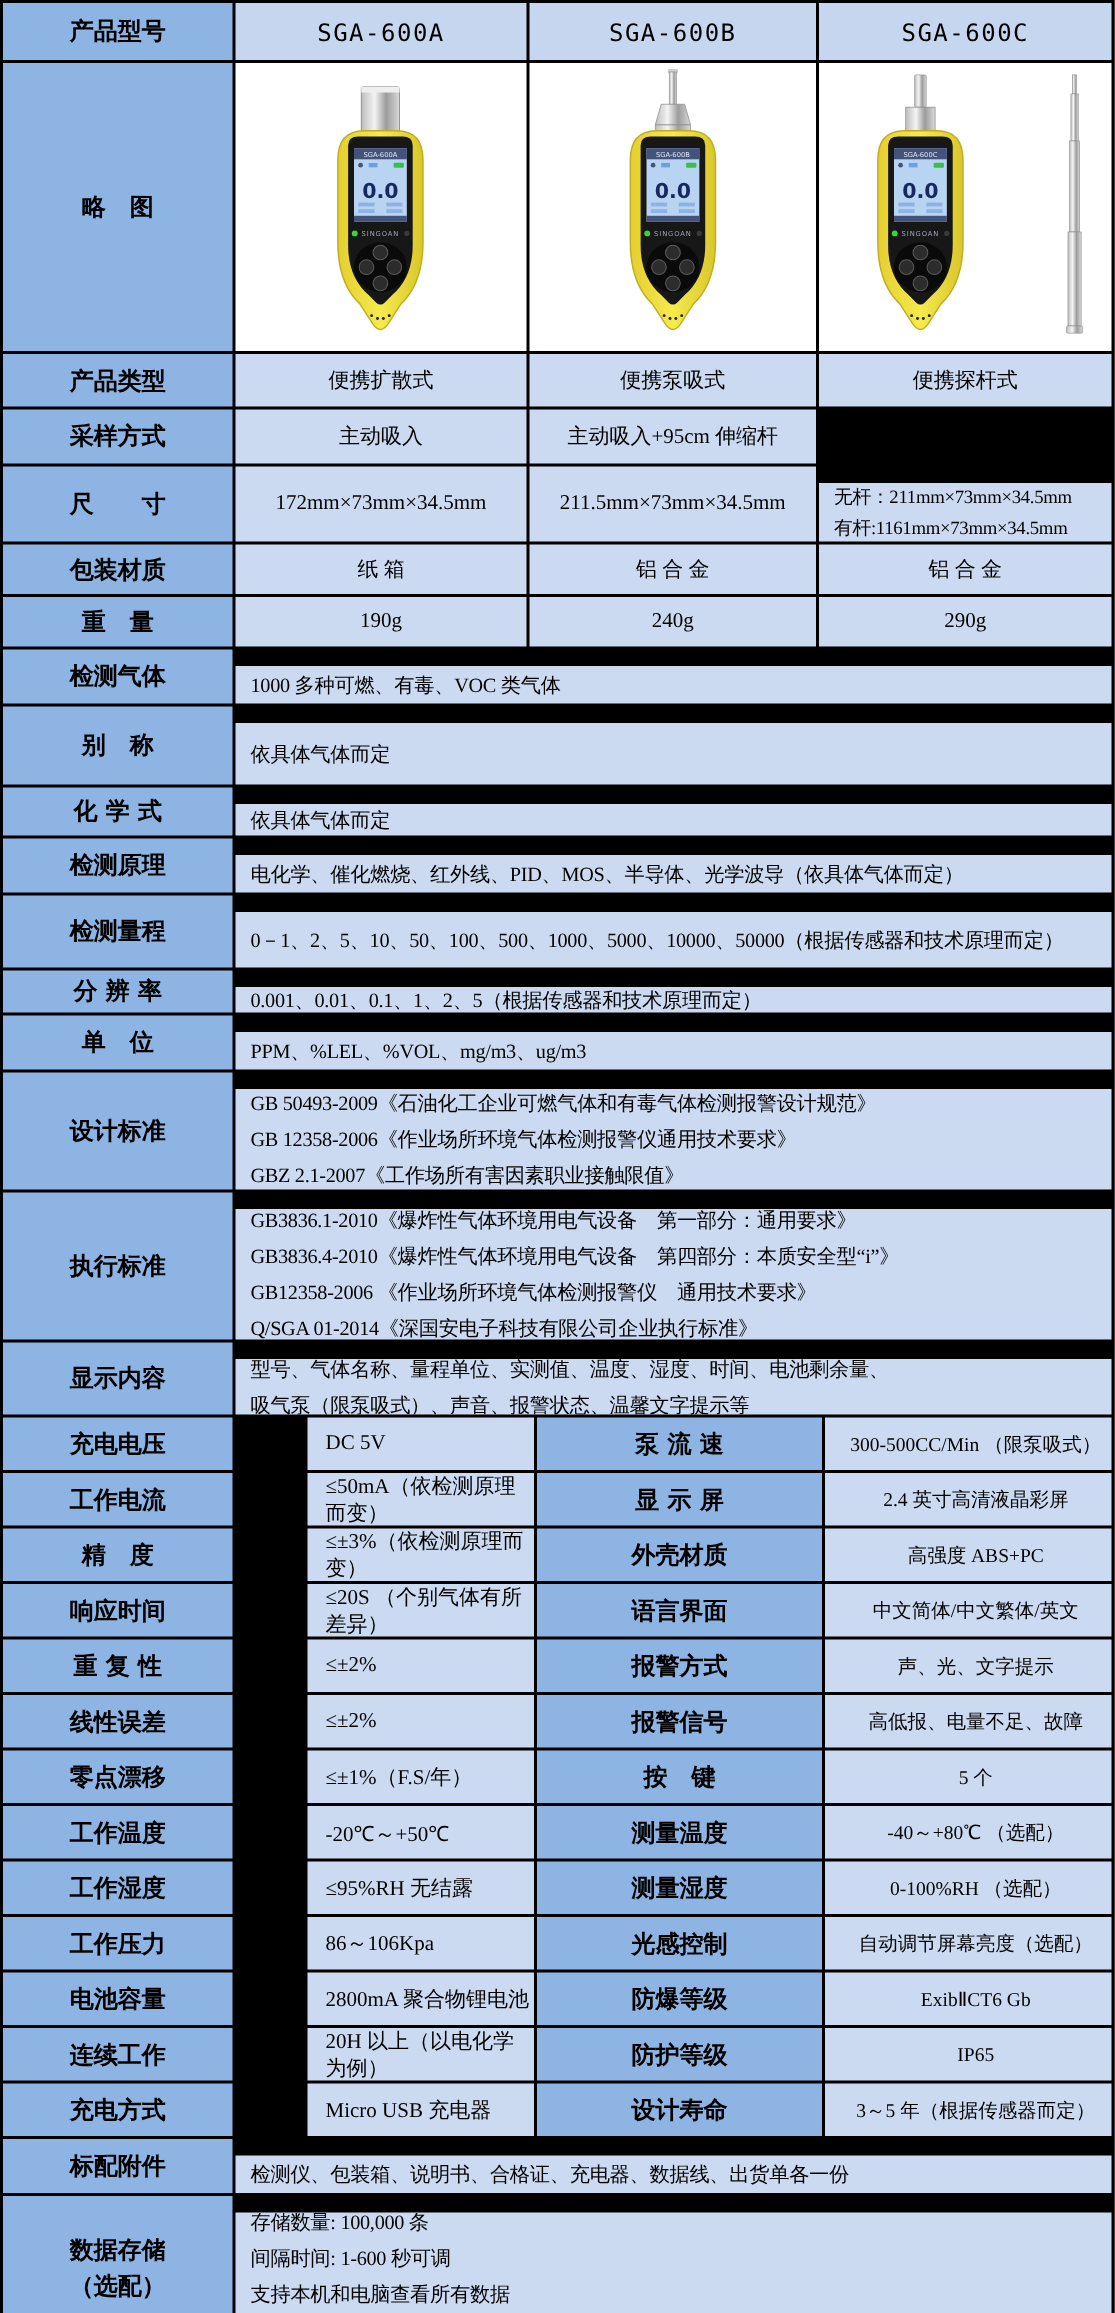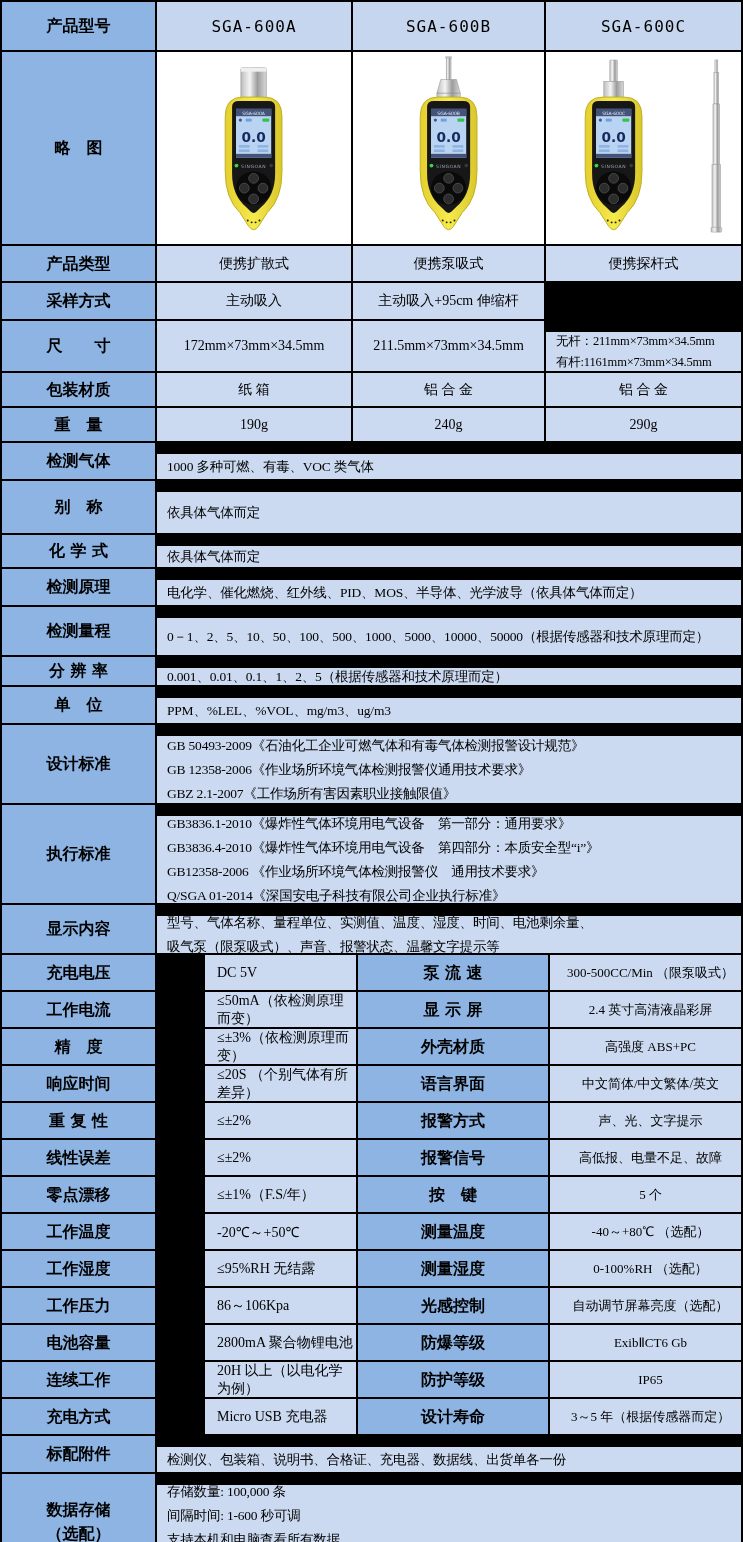--- a/index.html
+++ b/index.html
@@ -20,21 +20,21 @@
   }
   .value{background:#CBDAF1;font-family:Liberation Serif, serif;font-size:14px;}
   .hval{background:#C7D6EF;font-family:"DejaVu Sans Mono","DejaVu Sans",sans-serif;font-size:16px;letter-spacing:1px;}
   .center{justify-content:center;text-align:center;}
   .left{justify-content:flex-start;padding-left:12px;margin-left:48px;}
   .multi{flex-direction:column;align-items:flex-start;justify-content:center;padding-left:10px;margin-top:11px;}
   .multi .line{line-height:24px;white-space:nowrap;font-size:13.5px;letter-spacing:-0.2px;}
   .dimlines .line{font-size:12.5px;line-height:21px;}
   .pairval{font-size:13px;padding-left:10px;}
   .imgcell{background:#fff;}
-  .r-header{height:48px}
+  .r-header{height:38px}
   .r-sketch{height:192px}
   #compare-rows .row:nth-child(1){height:35px}
   #compare-rows .row:nth-child(2){height:36px}
   #compare-rows .row:nth-child(3){height:50px}
   #compare-rows .row:nth-child(4){height:33px}
   #compare-rows .row:nth-child(5){height:33px}
   #full-rows .row:nth-child(1){height:36px}
   #full-rows .row:nth-child(2){height:52px}
   #full-rows .row:nth-child(3){height:32px}
   #full-rows .row:nth-child(4){height:36px}

